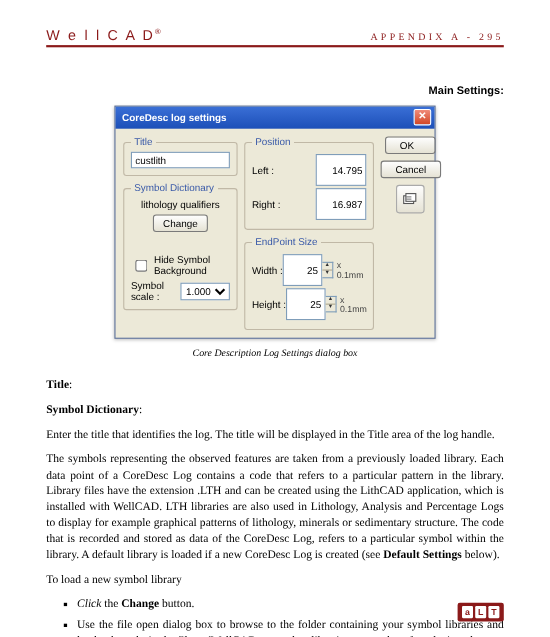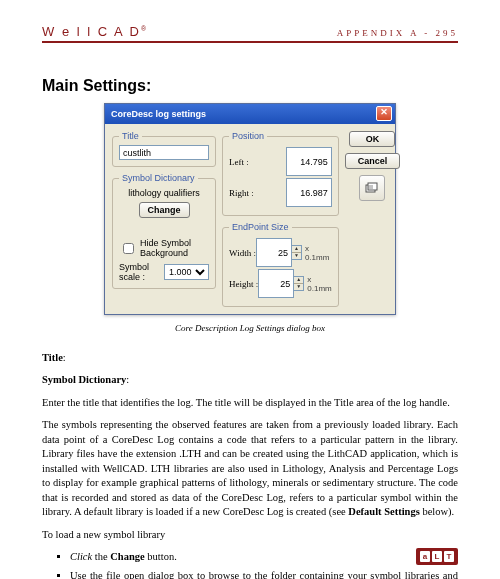--- a/index.html
+++ b/index.html
@@ -32,23 +32,24 @@
   }
   .logo .bar { font-weight: normal; }
   .logo .sup { font-size: 7px; vertical-align: super; }
   .header-right {
     font-size: 9px;
     letter-spacing: 3px;
     color: #8b1a1a;
   }
   .section-heading {
     font-family: Arial, Helvetica, sans-serif;
-    font-size: 16px;
+    font-size: 10px;
     font-weight: bold;
     margin: 0 0 8px 0;
+    text-align: right;
   }
   .figure-wrap {
     text-align: center;
     margin-bottom: 6px;
   }
   .dialog {
     display: inline-block;
     width: 290px;
     background: #ece9d8;
     border: 1px solid #5a6f9c;
@@ -100,21 +101,21 @@
   .txt {
     width: 100%;
     box-sizing: border-box;
     border: 1px solid #7f9db9;
     background: #fff;
     height: 15px;
     font-size: 9px;
     padding: 0 3px;
   }
   .row { display: flex; align-items: center; justify-content: space-between; margin: 2px 0; }
-  .row label { white-space: nowrap; font-family: Liberation Serif, serif; }
+  .row label { white-space: nowrap; }
   .small-input {
     width: 46px;
     border: 1px solid #7f9db9;
     background: #fff;
     height: 29px;
     font-size: 9px;
     text-align: right;
     padding-right: 3px;
     box-sizing: border-box;
   }
@@ -139,25 +140,23 @@
     color: #333;
   }
   .updn span + span { border-top: 1px solid #b0a890; }
   .unit { margin-left: 3px; font-size: 8px; color: #444; }
   .btn {
     border: 1px solid #7a7a7a;
     background: linear-gradient(#fefefe, #e5e2d4);
     border-radius: 3px;
     padding: 2px 12px;
     font-size: 9px;
-    text-align: center;
     display: inline-block;
     min-width: 46px;
     box-sizing: border-box;
-    font-weight: bold;
   }
   .btn.small { padding: 2px 8px; min-width: 0; }
   .hide-bg { margin-top: 20px; display: flex; align-items: center; gap: 3px; }
   .hide-bg input { width: 11px; height: 11px; }
   .scale-row { display:flex; align-items:center; gap:4px; margin-top: 4px;}
   .scale-row select {
     width: 56px; height: 16px; font-size: 9px;
     border: 1px solid #7f9db9; background: #fff;
   }
   .icon-btn {

